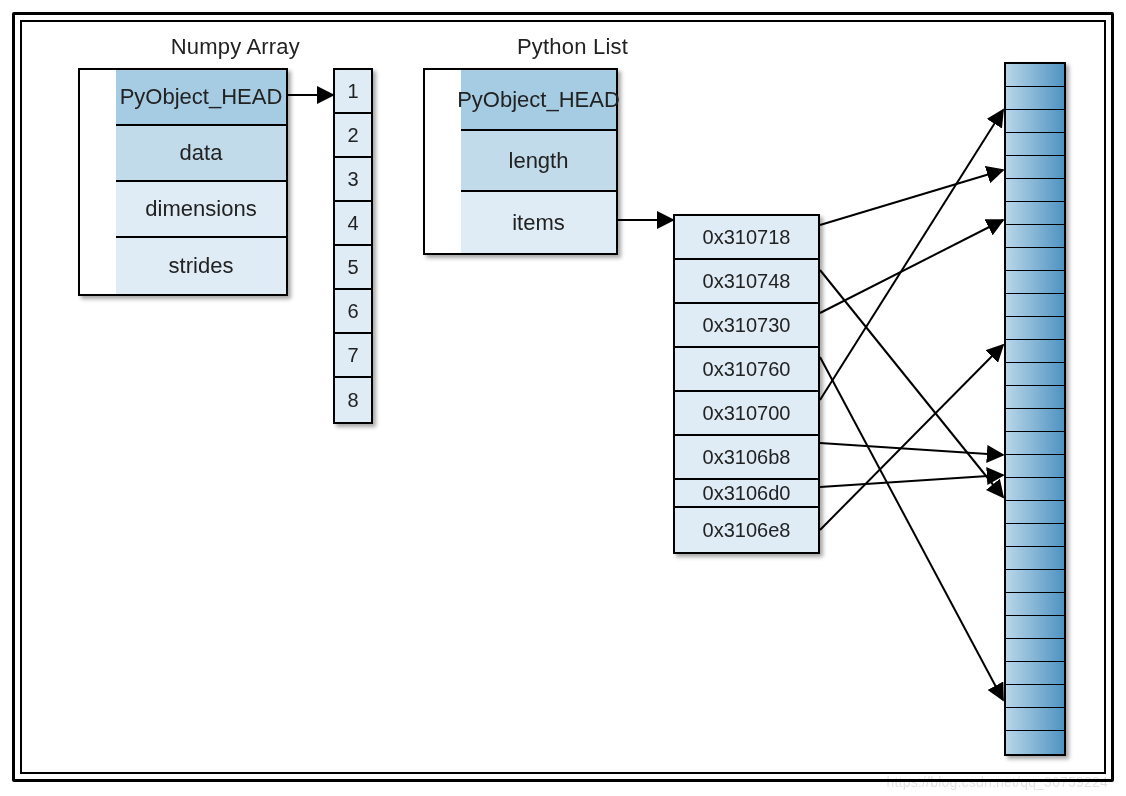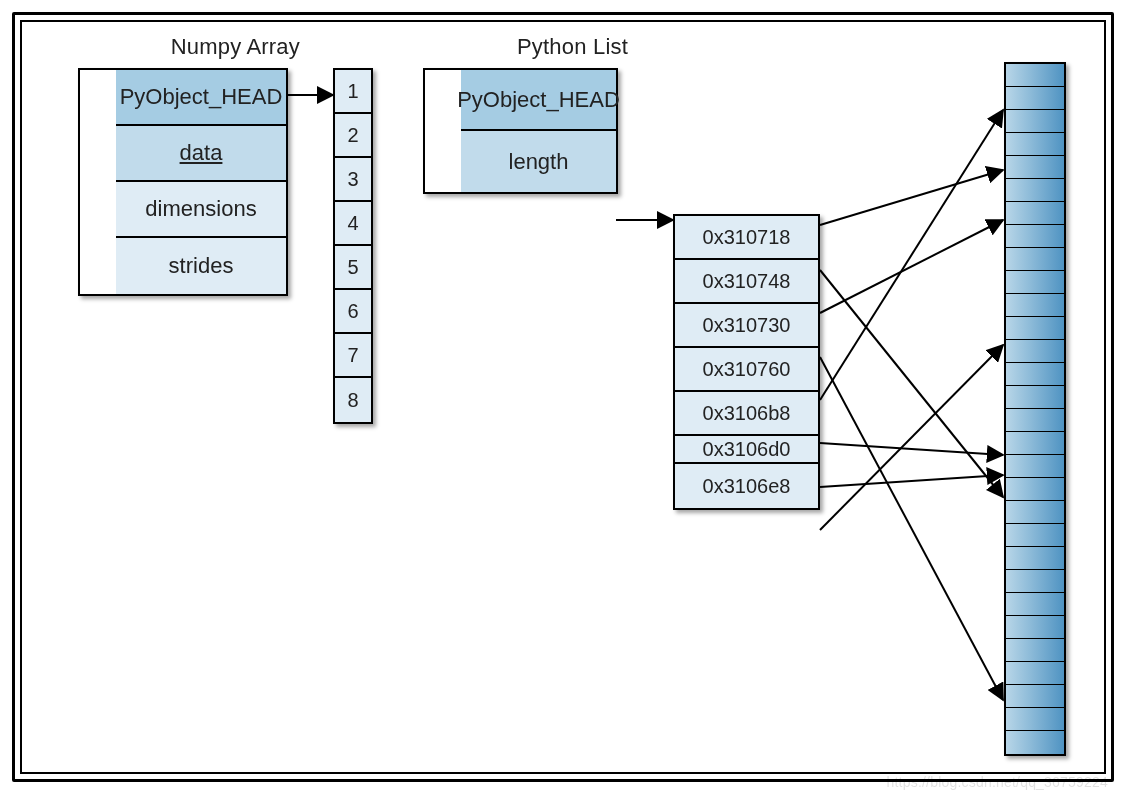--- a/index.html
+++ b/index.html
@@ -95,46 +95,48 @@
 <body>
 
 <div class="outer-frame"></div>
 <div class="inner-frame"></div>
 
 <div class="label" style="left:80px; top:34px; width:220px;">Numpy Array</div>
 <div class="label" style="left:428px; top:34px; width:200px;">Python List</div>
 
 <div class="struct" style="left:78px; top:68px; width:210px;">
   <div class="cell c-dark" style="height:56px;">PyObject_HEAD</div>
-  <div class="cell c-mid" style="height:56px;text-decoration:underline;">data</div>
+  <div class="cell c-mid" style="height:56px;">data</div>
   <div class="cell c-light" style="height:56px;">dimensions</div>
   <div class="cell c-light" style="height:56px;">strides</div>
 </div>
 
 <div class="struct" style="left:333px; top:68px; width:40px;">
   <div class="numcell" style="height:44px;">1</div>
   <div class="numcell" style="height:44px;">2</div>
   <div class="numcell" style="height:44px;">3</div>
   <div class="numcell" style="height:44px;">4</div>
   <div class="numcell" style="height:44px;">5</div>
   <div class="numcell" style="height:44px;">6</div>
   <div class="numcell" style="height:44px;">7</div>
   <div class="numcell" style="height:44px;">8</div>
 </div>
 
 <div class="struct" style="left:423px; top:68px; width:195px;">
   <div class="cell c-dark" style="height:61px;">PyObject_HEAD</div>
   <div class="cell c-mid" style="height:61px;">length</div>
+  <div class="cell c-light" style="height:61px;">items</div>
 </div>
 
 <div class="struct" style="left:673px; top:214px; width:147px;">
   <div class="ptrcell" style="height:44px;">0x310718</div>
   <div class="ptrcell" style="height:44px;">0x310748</div>
   <div class="ptrcell" style="height:44px;">0x310730</div>
   <div class="ptrcell" style="height:44px;">0x310760</div>
+  <div class="ptrcell" style="height:44px;">0x310700</div>
   <div class="ptrcell" style="height:44px;">0x3106b8</div>
   <div class="ptrcell" style="height:28px;">0x3106d0</div>
   <div class="ptrcell" style="height:44px;">0x3106e8</div>
 </div>
 
 <div class="struct" id="memcol" style="left:1004px; top:62px; width:62px; border:2px solid #000;">
 
 <div class="memcell" style="height: 23px;"></div>
     <div class="memcell" style="height: 23px;"></div>
     <div class="memcell" style="height: 23px;"></div>

